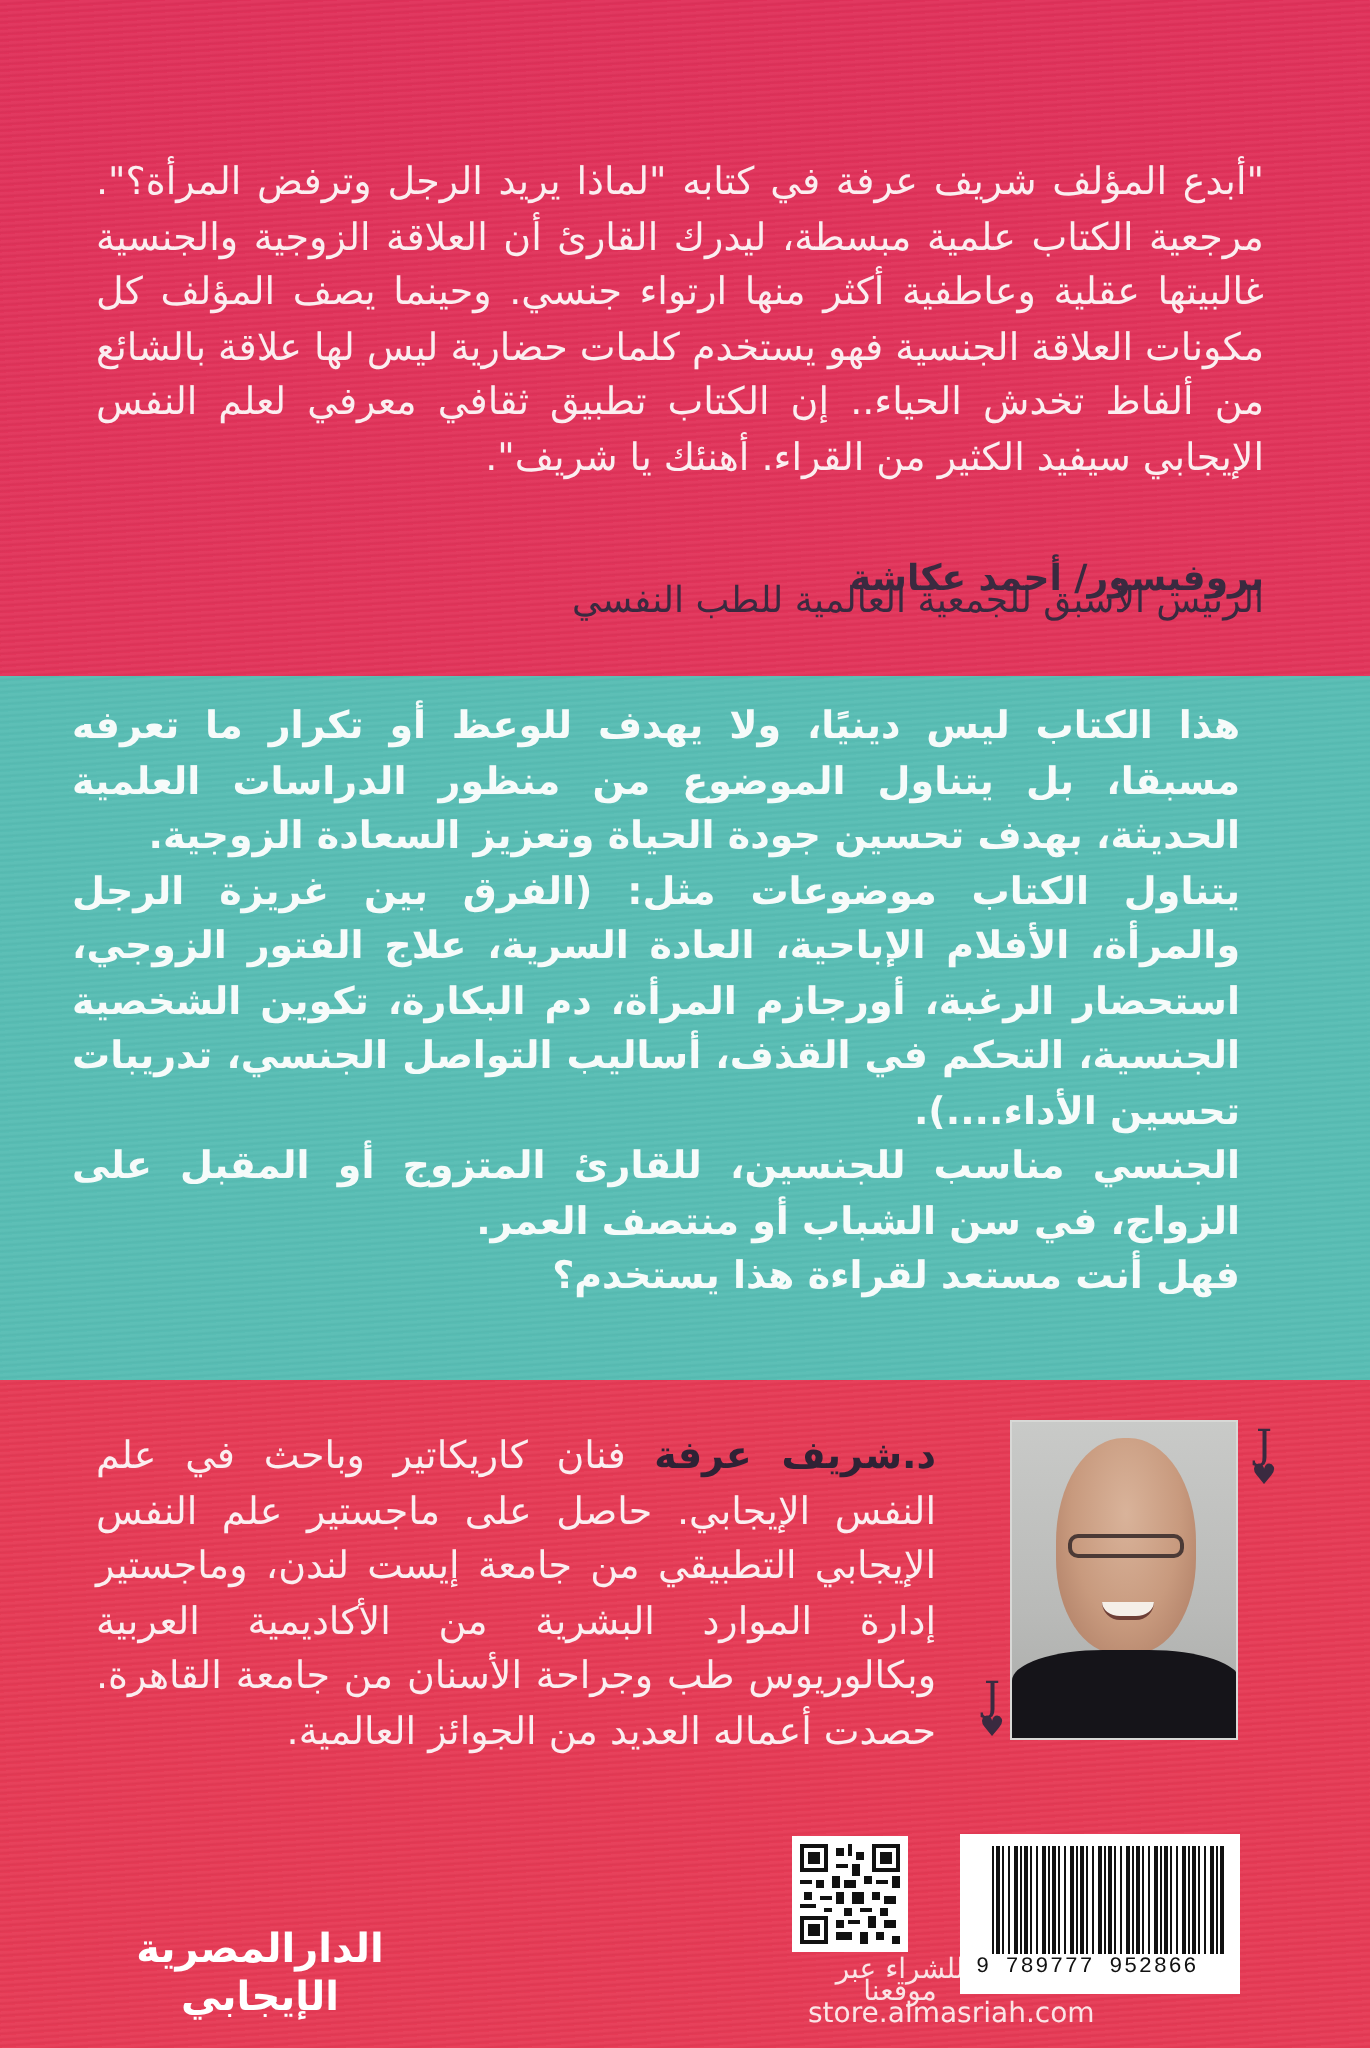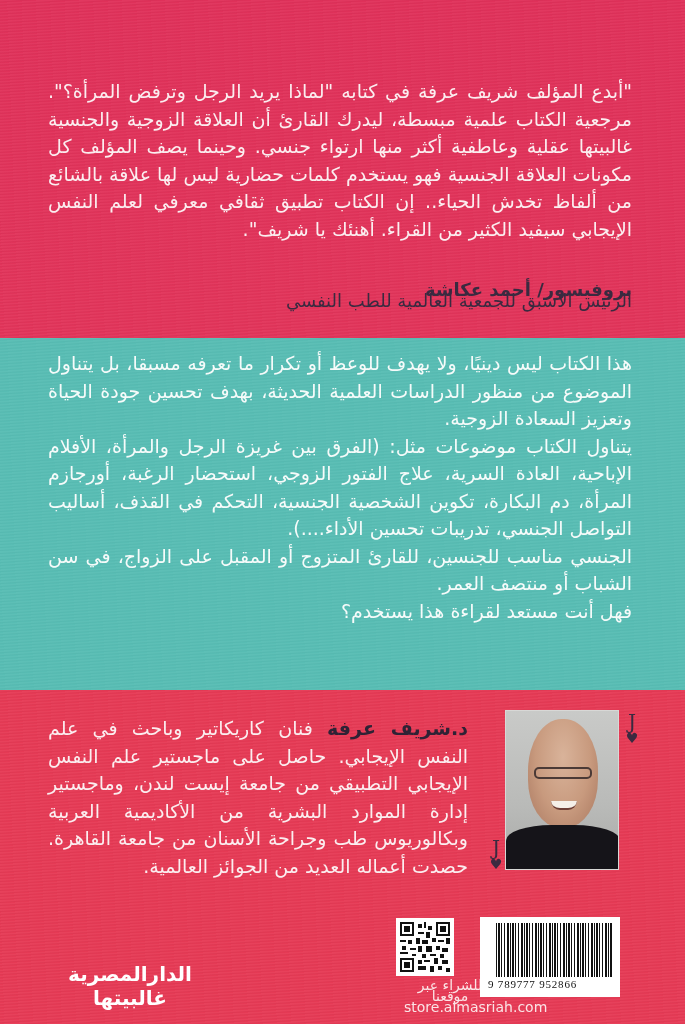--- a/index.html
+++ b/index.html
@@ -40,22 +40,22 @@
     }
     .signature {
       position: absolute; right: 53px; top: 261px;
       direction: rtl; color: #3a2a40; font-weight: bold; font-size: 18px; margin-top: 18px;
     }
     .signature-role {
       position: absolute; right: 53px; top: 290px;
       direction: rtl; color: #3a2a40; font-size: 18px;
     }
     .teal-text {
-      position: absolute; left: 48px; top: 350px; width: 584px;
-      color: #f6fbfa; text-align: justify; text-align-last: right;
+      position: absolute; left: 36px; top: 350px; width: 584px;
+      color: #f6fbfa; text-align: justify; text-align-last: right; font-weight: bold;
     }
     .teal-text p { margin: 0; }
     .author-bio {
       position: absolute; left: 48px; top: 715px; width: 420px;
       text-align: justify; text-align-last: right;
     }
     .author-name { color: #2f2235; font-weight: bold; margin-top: 36px; }
     .photo {
       position: absolute; left: 505px; top: 710px; width: 114px; height: 160px;
       background: linear-gradient(180deg, #c9cac8 0%, #b9bab8 60%, #a9aaa8 100%);
@@ -106,21 +106,21 @@
       background: #fff; padding: 6px 8px 0 8px;
     }
     .barcode .bars {
       height: 54px; width: 116px; margin-left: 8px;
       background: repeating-linear-gradient(90deg,
         #111 0px, #111 1px, #fff 1px, #fff 2px, #111 2px, #111 4px, #fff 4px, #fff 5px,
         #111 5px, #111 6px, #fff 6px, #fff 8px, #111 8px, #111 9px, #fff 9px, #fff 11px,
         #111 11px, #111 13px, #fff 13px, #fff 14px);
     }
     .barcode .digits {
-      font-family: Liberation Serif, serif; font-size: 11px; color: #111;
+      font-family: Liberation Mono, monospace; font-size: 11px; color: #111;
       letter-spacing: 0.8px; margin-top: 1px; white-space: nowrap;
     }
   </style>
 </head>
 <body>
 
 <div class="cover">
 
   <section class="band-red-top">
     <p class="rtl quote-text">"أبدع المؤلف شريف عرفة في كتابه "لماذا يريد الرجل وترفض المرأة؟". مرجعية الكتاب علمية مبسطة، ليدرك القارئ أن العلاقة الزوجية والجنسية غالبيتها عقلية وعاطفية أكثر منها ارتواء جنسي. وحينما يصف المؤلف كل مكونات العلاقة الجنسية فهو يستخدم كلمات حضارية ليس لها علاقة بالشائع من ألفاظ تخدش الحياء.. إن الكتاب تطبيق ثقافي معرفي لعلم النفس الإيجابي سيفيد الكثير من القراء. أهنئك يا شريف".</p>
@@ -149,21 +149,21 @@
 
   <div class="card-mark card-top">
     <span>J</span>
     <span class="suit">♥</span>
   </div>
   <div class="card-mark card-bottom">
     <span>J</span>
     <span class="suit">♥</span>
   </div>
 
-  <div class="publisher-logo">الدارالمصرية غالبيتها</div>
+  <div class="publisher-logo">الدارالمصرية الإيجابي</div>
 
   <div class="qr">
     <svg viewBox="0 0 25 25">
       <rect width="25" height="25" fill="#fff"></rect>
       <g fill="#111">
         <rect x="0" y="0" width="7" height="7"></rect>
           <rect x="1" y="1" width="5" height="5" fill="#fff"></rect>
           <rect x="2" y="2" width="3" height="3"></rect>
         <rect x="18" y="0" width="7" height="7"></rect>
           <rect x="19" y="1" width="5" height="5" fill="#fff"></rect>

